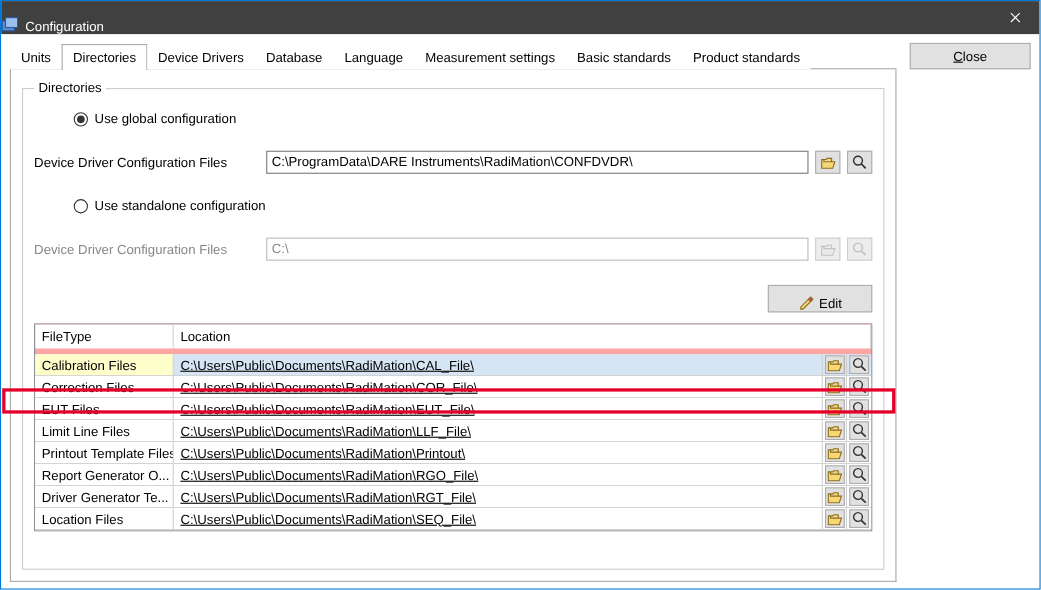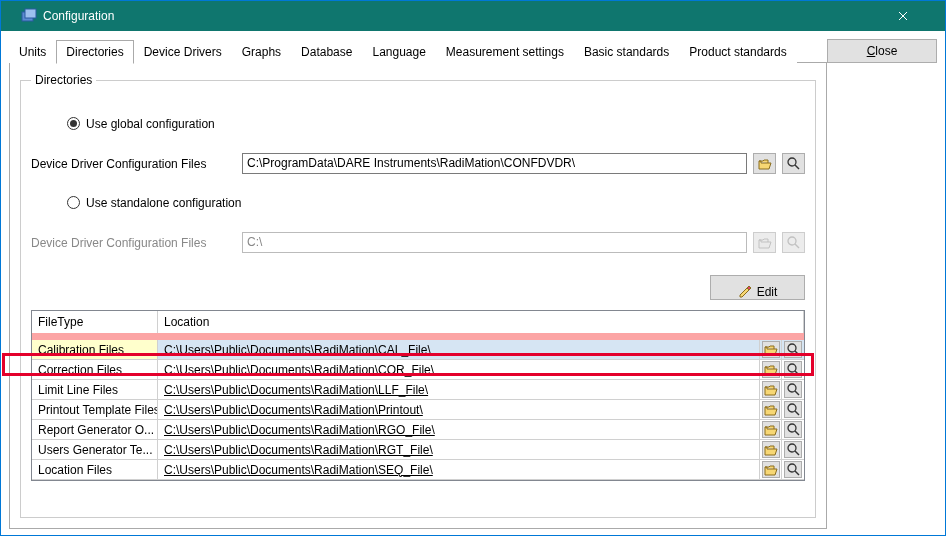--- a/index.html
+++ b/index.html
@@ -1,42 +1,42 @@
 <!DOCTYPE html>
 <html><head>
 <meta charset="utf-8">
 <style>
   * { box-sizing: border-box; font-family: "Segoe UI", Tahoma, sans-serif; font-size: 12px; }
   body { margin: 0; padding: 0; background: #fff; width: 946px; height: 536px; border: 1px solid #0078d7; overflow: hidden; }
-  .titlebar { background: #0f766e; color: #fff; height: 30px; display: flex; align-items: center; padding: 0 20px; }
+  .titlebar { background: #404040; color: #fff; height: 30px; display: flex; align-items: flex-end; padding: 0 0; }
   .titlebar .title-icon { width: 16px; height: 16px; margin-right: 6px; }
   .titlebar .title { flex: 1; }
   .titlebar .close-btn { width: 45px; height: 30px; display: flex; align-items: center; justify-content: center; cursor: pointer; }
-  .content { display: flex; padding: 8px 8px 8px 8px; gap: 0; height: calc(100% - 30px); }
+  .content { display: flex; padding: 8px 8px 8px 8px; gap: 12px; height: calc(100% - 30px); }
   .left-pane { flex: 1; min-width: 0; }
   .right-pane { width: 110px; }
   .tabs { display: flex; border-bottom: 1px solid #aaa; position: relative; }
   .tab { padding: 4px 9px; border: 1px solid transparent; border-bottom: none; cursor: pointer; background: #fff; position: relative; top: 1px; }
   .tab.active { border-color: #aaa; background: #fff; border-bottom: 1px solid #fff; margin-bottom:-1px;}
   .tab-content { border: 1px solid #aaa; border-top: none; padding: 10px; height: 466px; }
   fieldset.dirs { border: 1px solid #ccc; padding: 8px 10px 10px 10px; margin: 0; height:100%; }
   fieldset.dirs legend { padding: 0 4px; }
-  .radio-row { display: flex; align-items: flex-start; margin: 22px 0; padding-left: 36px; }
+  .radio-row { display: flex; align-items: center; margin: 6px 0; padding-left: 36px; }
   .radio { width: 13px; height: 13px; border: 1px solid #333; border-radius: 50%; margin-right: 6px; display: inline-flex; align-items:center; justify-content:center; }
   .radio.checked::after { content:""; width:7px; height:7px; background:#333; border-radius:50%; }
   .form-row { display: flex; align-items: center; margin: 22px 0; gap: 6px; }
   .form-row .label { width: 205px; }
   .form-row .input { flex: 1; border: 1px solid #7a7a7a; padding: 2px 4px; background: #fff; height: 21px; }
   .form-row .input.disabled { color: #888; border-color: #bbb; background:#fff; }
   .icon-btn { width: 23px; height: 21px; border: 1px solid #adadad; background: #e1e1e1; display: inline-flex; align-items:center; justify-content:center; cursor:pointer; }
   .icon-btn.disabled { opacity:.6; }
   .edit-btn-row { display:flex; justify-content:flex-end; margin:8px 0 10px 0; }
   .edit-btn { width:95px; height:25px; border:1px solid #adadad; background:#e1e1e1; display:flex; align-items:flex-end; justify-content:center; gap:5px; cursor:pointer; }
   .table-wrap { border:1px solid #828790; position:relative; }
-  .table-head { display:flex; background:#ef4444; border-bottom:7px solid #fca5a5; }
+  .table-head { display:flex; background:#ef4444; border-bottom:5px solid #fca5a5; }
   .th { padding:4px 6px; border-right:1px solid #d0d0d0; background:#fff; font-weight:normal; }
   .th.ft { width:126px; }
   .th.loc { flex:1; }
   .tr { display:flex; border-bottom:1px solid #d0d0d0; height:20px; align-items:stretch; background:#fff; }
   .tr.selected .td.ft { background:#6699cc; }
   .tr.selected { background:#d6e5f3; }
   .tr.cal .td.ft { background:#ffffcc; }
   .td { padding:2px 6px; border-right:1px solid #d0d0d0; display:flex; align-items:center; }
   .td.ft { width:126px; overflow:hidden; white-space:nowrap; text-overflow:ellipsis; }
   .td.loc { flex:1; overflow:hidden; white-space:nowrap;text-decoration:underline; }
@@ -64,21 +64,20 @@
       </svg>
   </div>
 </div>
 
 <div class="content">
   <div class="left-pane">
     <div class="tabs">
       <div class="tab">Units</div>
       <div class="tab active">Directories</div>
       <div class="tab">Device Drivers</div>
-      <div class="tab">Graphs</div>
       <div class="tab">Database</div>
       <div class="tab">Language</div>
       <div class="tab">Measurement settings</div>
       <div class="tab">Basic standards</div>
       <div class="tab">Product standards</div>
     </div>
     <div class="tab-content" style="position:relative;">
       <fieldset class="dirs">
         <legend>Directories</legend>
 
@@ -172,20 +171,39 @@
                 <div class="td icon" style="border-right:none;">
                   <span class="icon-cell">
                     <svg width="13" height="13" viewBox="0 0 13 13">
                       <circle cx="5" cy="5" r="4" fill="none" stroke="#333" stroke-width="1.3"></circle>
                       <line x1="8" y1="8" x2="12" y2="12" stroke="#333" stroke-width="1.5"></line>
                     </svg>
                   </span>
                 </div>
               </div>
               <div class="tr">
+                <div class="td ft">EUT Files</div>
+                <div class="td loc">C:\Users\Public\Documents\RadiMation\EUT_File\</div>
+                <div class="td icon">
+                  <span class="icon-cell">
+                    <svg width="14" height="12" viewBox="0 0 14 12">
+                      <path d="M1 3 L1 11 L11 11 L13 5 L3 5 L3 3 Z M1 3 L5 3 L6 2 L10 2 L10 5" fill="#f7d774" stroke="#8a6d1e"></path>
+                    </svg>
+                  </span>
+                </div>
+                <div class="td icon" style="border-right:none;">
+                  <span class="icon-cell">
+                    <svg width="13" height="13" viewBox="0 0 13 13">
+                      <circle cx="5" cy="5" r="4" fill="none" stroke="#333" stroke-width="1.3"></circle>
+                      <line x1="8" y1="8" x2="12" y2="12" stroke="#333" stroke-width="1.5"></line>
+                    </svg>
+                  </span>
+                </div>
+              </div>
+              <div class="tr">
                 <div class="td ft">Limit Line Files</div>
                 <div class="td loc">C:\Users\Public\Documents\RadiMation\LLF_File\</div>
                 <div class="td icon">
                   <span class="icon-cell">
                     <svg width="14" height="12" viewBox="0 0 14 12">
                       <path d="M1 3 L1 11 L11 11 L13 5 L3 5 L3 3 Z M1 3 L5 3 L6 2 L10 2 L10 5" fill="#f7d774" stroke="#8a6d1e"></path>
                     </svg>
                   </span>
                 </div>
                 <div class="td icon" style="border-right:none;">
@@ -229,21 +247,21 @@
                 <div class="td icon" style="border-right:none;">
                   <span class="icon-cell">
                     <svg width="13" height="13" viewBox="0 0 13 13">
                       <circle cx="5" cy="5" r="4" fill="none" stroke="#333" stroke-width="1.3"></circle>
                       <line x1="8" y1="8" x2="12" y2="12" stroke="#333" stroke-width="1.5"></line>
                     </svg>
                   </span>
                 </div>
               </div>
               <div class="tr">
-                <div class="td ft">Users Generator Te...</div>
+                <div class="td ft">Driver Generator Te...</div>
                 <div class="td loc">C:\Users\Public\Documents\RadiMation\RGT_File\</div>
                 <div class="td icon">
                   <span class="icon-cell">
                     <svg width="14" height="12" viewBox="0 0 14 12">
                       <path d="M1 3 L1 11 L11 11 L13 5 L3 5 L3 3 Z M1 3 L5 3 L6 2 L10 2 L10 5" fill="#f7d774" stroke="#8a6d1e"></path>
                     </svg>
                   </span>
                 </div>
                 <div class="td icon" style="border-right:none;">
                   <span class="icon-cell">

